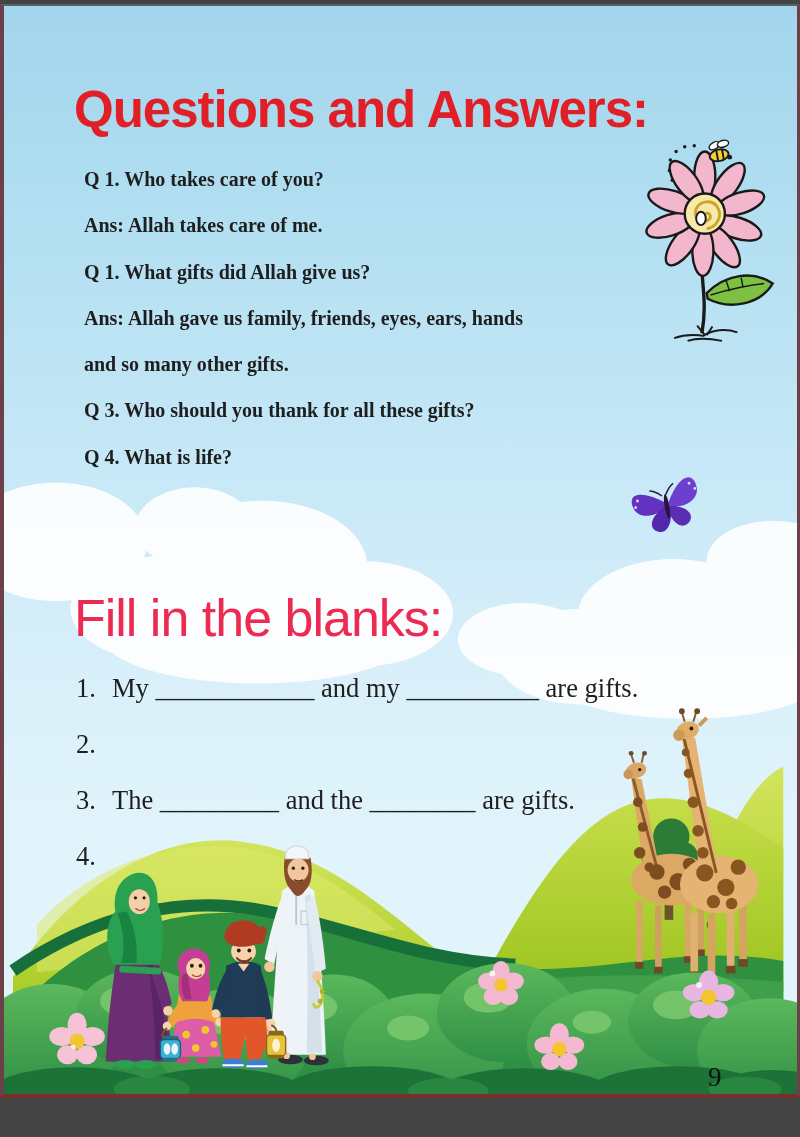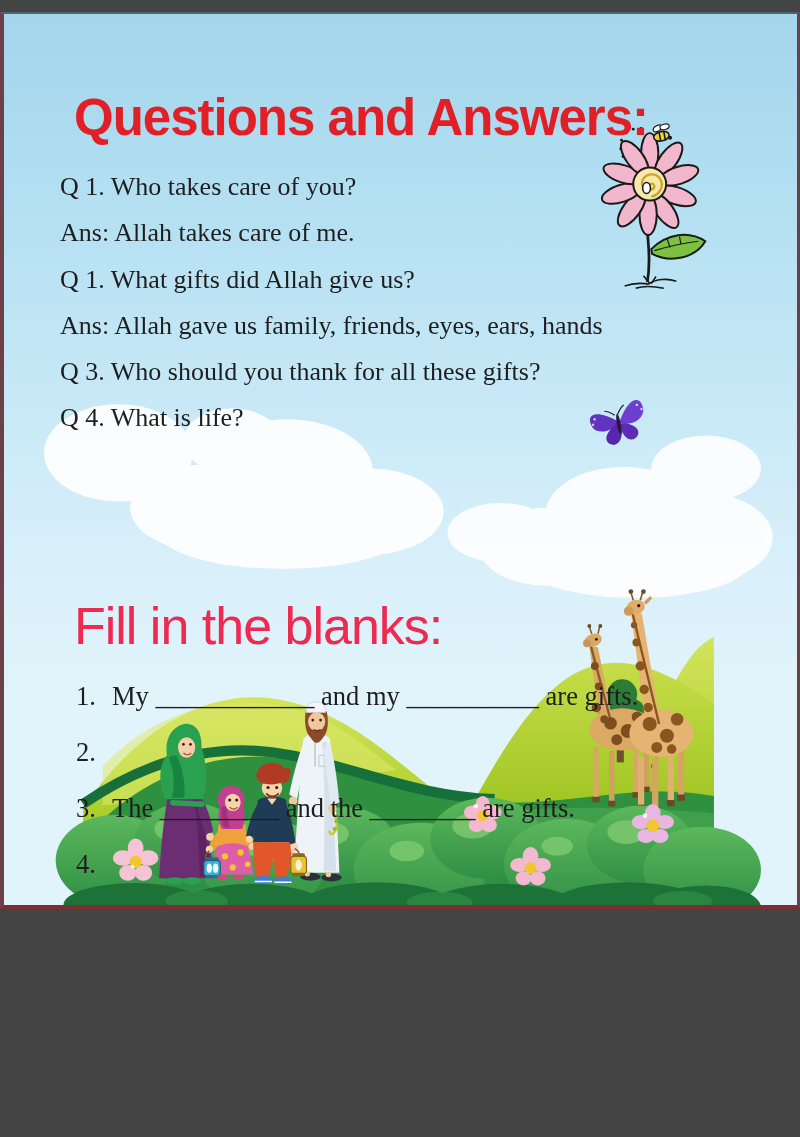--- a/index.html
+++ b/index.html
@@ -1,36 +1,36 @@
 <!DOCTYPE html>
 <html><head>
 <meta charset="utf-8">
 <style>
   html,body{margin:0;padding:0;background:#444;}
   .page{
     position:relative;
-    width:800px;height:897px;
-    margin:12px auto;
+    width:800px;height:1094px;
+    margin:4px auto;
     overflow:hidden;
     box-sizing:border-box;
     background:linear-gradient(180deg,#a3d5ec 0%,#b4e0f2 22%,#c9e9f7 45%,#d9f0fa 62%,#e2f4fb 78%);
     border-top:2px solid #50646d;
     border-left:4px solid #6d4049;
     border-right:3px solid #6d4049;
     border-bottom:4px solid #7c2d2e;
     font-family:"Liberation Serif", serif;
   }
   .scene{position:absolute;left:0;top:0;width:100%;height:100%;}
   .txt{position:absolute;white-space:nowrap;color:#1e1e1e;}
   .qa-heading{
     left:70px;top:74px;
     font-family:"Liberation Sans",sans-serif;
     font-weight:bold;font-size:51px;color:#e01f26;letter-spacing:-1px;
   }
-  .qa-lines{left:56px;top:150px;font-size:26px;line-height:46.3px;}
+  .qa-lines{left:80px;top:150px;font-size:20px;line-height:46.3px;font-weight:bold;}
   .fill-heading{
     left:70px;top:582px;
     font-family:"Liberation Sans",sans-serif;
     font-weight:normal;font-size:52px;color:#ec2a52;letter-spacing:-1px;
   }
   .fill-items{left:72px;top:668px;font-size:26.5px;}
   .fill-item{display:flex;margin-bottom:28px;line-height:28px;}
   .fill-item .num{width:24px;margin-right:12px;}
   .page-number{left:704px;top:1056px;font-size:27px;color:#101010;}
 </style>
@@ -419,20 +419,21 @@
     </g>
   </svg>
 
   <div class="txt qa-heading">Questions and Answers:</div>
 
   <div class="txt qa-lines">
     <div>Q 1. Who takes care of you?</div>
     <div>Ans: Allah takes care of me.</div>
     <div>Q 1. What gifts did Allah give us?</div>
     <div>Ans: Allah gave us family, friends, eyes, ears, hands</div>
+    <div>and so many other gifts.</div>
     <div>Q 3. Who should you thank for all these gifts?</div>
     <div>Q 4. What is life?</div>
   </div>
 
   <div class="txt fill-heading">Fill in the blanks:</div>
 
   <div class="txt fill-items">
     <div class="fill-item">
       <span class="num">1.</span>
       <span>My ____________ and my __________ are gifts.</span>

